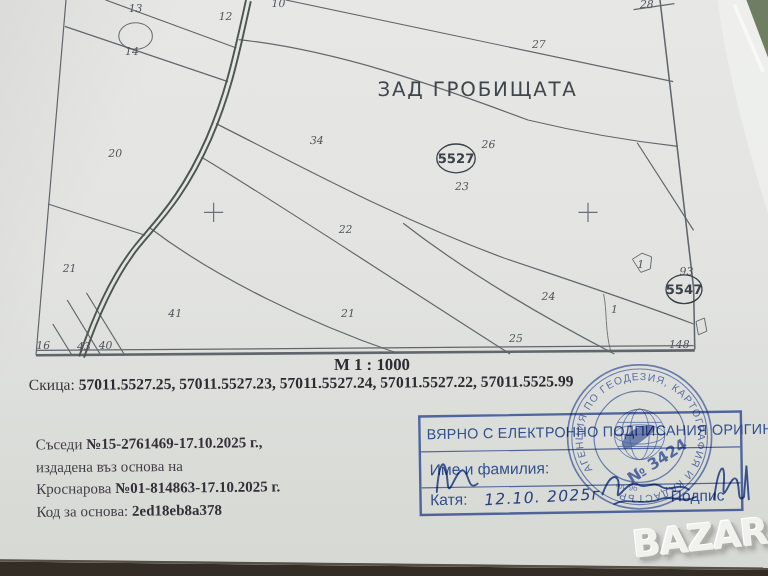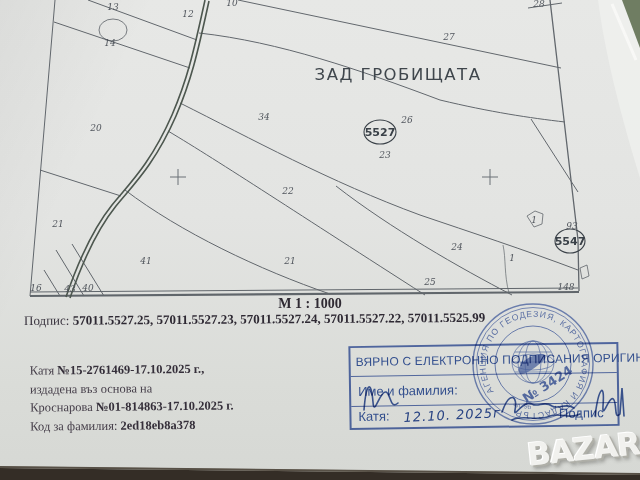--- a/index.html
+++ b/index.html
@@ -122,34 +122,34 @@
       <path d="M598,0 L622,0 L640,46 L640,178 C622,120 605,55 598,0 Z" fill="#eff0ed" opacity="0.85"></path>
       <path d="M612,4 L636,60" stroke="#fafaf8" stroke-width="3" opacity="0.9"></path>
       <polygon points="622,0 640,0 640,48" fill="#6f7d62"></polygon>
       <path d="M0,467 L640,474" stroke="#9b968a" stroke-width="1.5"></path>
       <polygon points="0,468 640,475 640,480 0,480" fill="#342d26"></polygon>
       <polygon points="0,466 640,473 640,475 0,468" fill="#575046"></polygon>
     </g>
   </svg>
 
   <div class="neighbors">
-    <span>Подпис:</span>
+    <span>Скица:</span>
     <b> 57011.5527.25, 57011.5527.23, 57011.5527.24, 57011.5527.22, 57011.5525.99</b>
   </div>
 
   <div class="docblock">
     <div>
-      <span>Катя</span>&nbsp;<b>№15-2761469-17.10.2025 г.,</b>
+      <span>Съседи</span>&nbsp;<b>№15-2761469-17.10.2025 г.,</b>
     </div>
     <div>издадена въз основа на</div>
     <div>
       <span>Кроснарова</span>&nbsp;<b>№01-814863-17.10.2025 г.</b>
     </div>
     <div>
-      <span>Код за фамилия:</span>&nbsp;<b>2ed18eb8a378</b>
+      <span>Код за основа:</span>&nbsp;<b>2ed18eb8a378</b>
     </div>
   </div>
 
   <div class="stampbox">
     <div class="sb-row1">ВЯРНО С ЕЛЕКТРОННО ПОДПИСАНИЯ ОРИГИНАЛ</div>
     <div class="sb-row2">
       <span>Име и фамилия:</span>
     </div>
     <div class="sb-row3">
       <span>Катя:</span>

